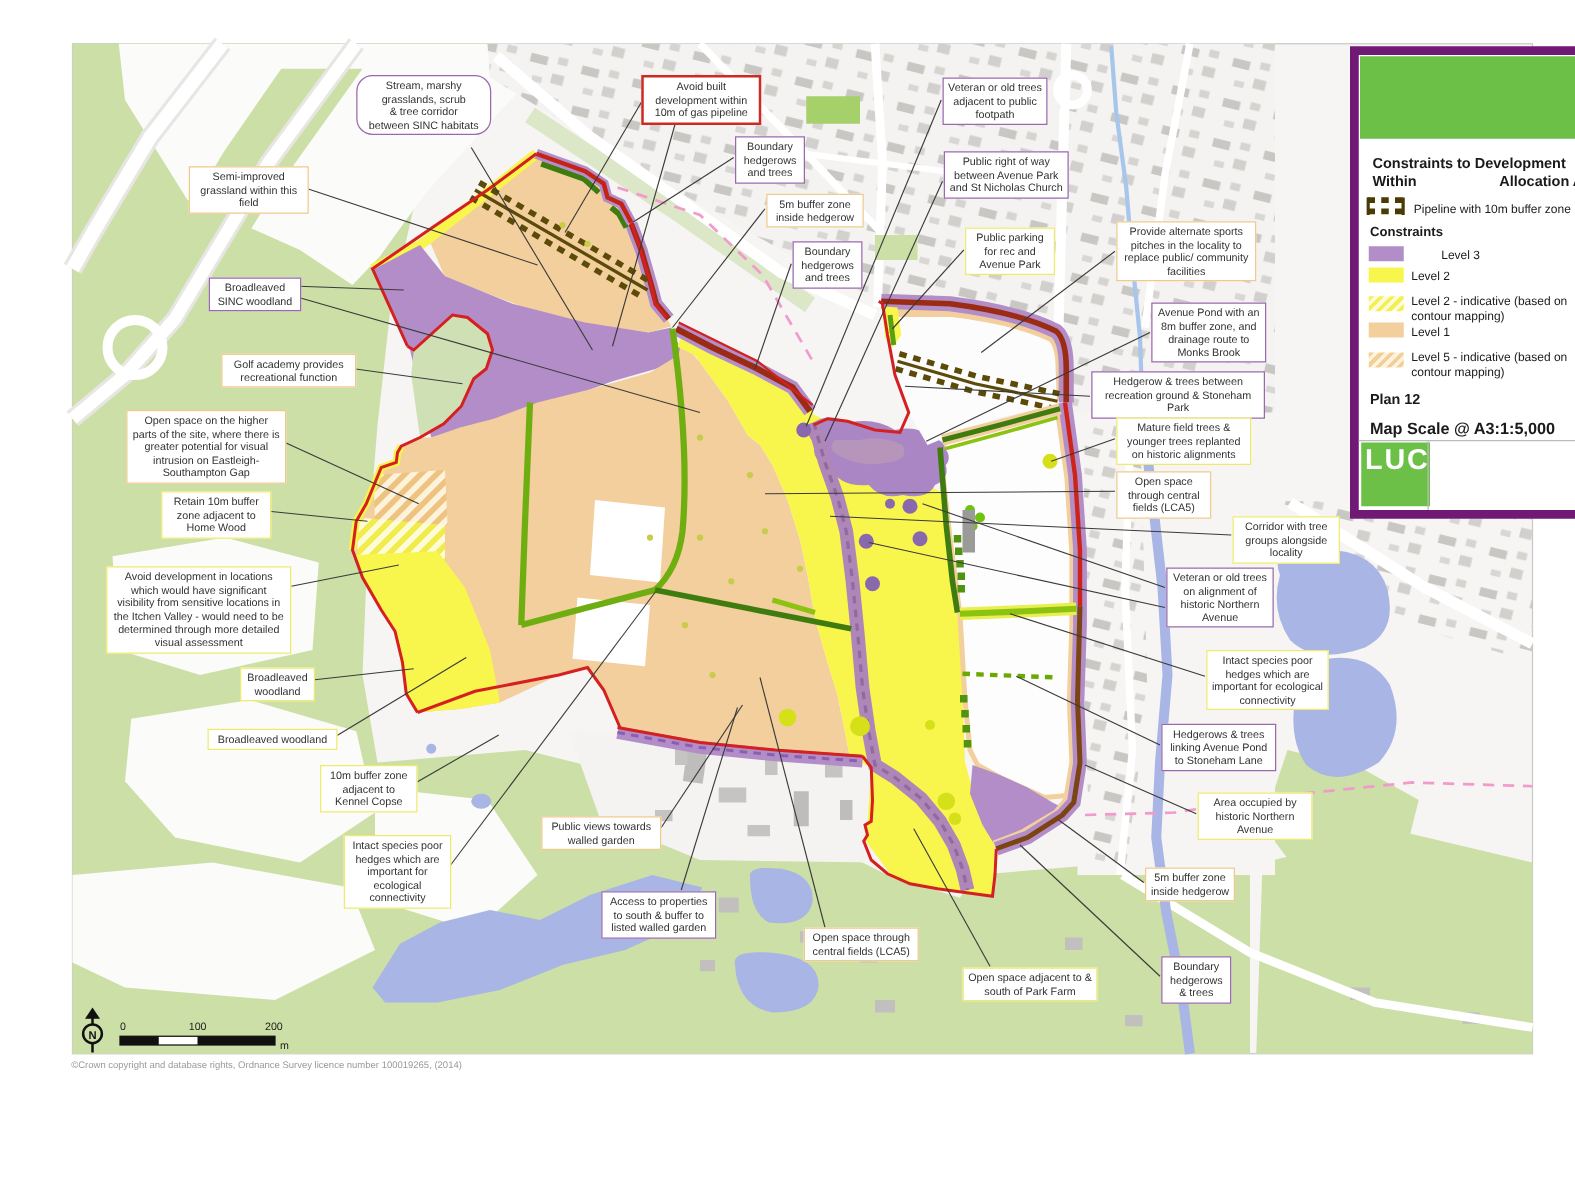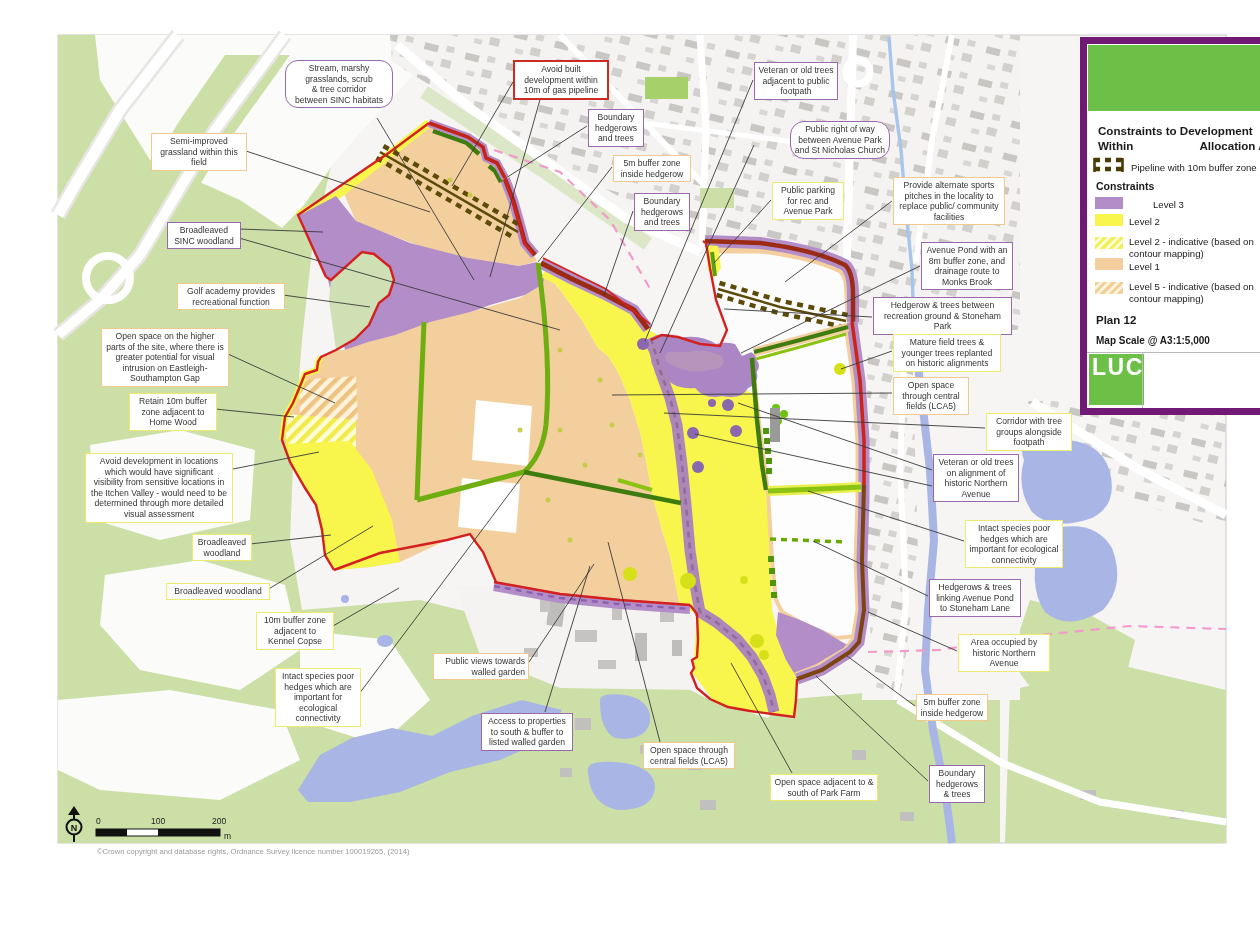--- a/index.html
+++ b/index.html
@@ -7,21 +7,21 @@
 svg{position:absolute;left:0;top:0;}
 .lbl{position:absolute;background:#ffffff;border:1.4px solid #999;font-size:8.6px;line-height:10.6px;color:#333;text-align:center;padding:2px 3px;white-space:normal;z-index:5;}
 .pu{border-color:#9a68ad;}
 .ye{border-color:#eeea6e;}
 .ta{border-color:#f0c98c;}
 .re{border-color:#cc2a22;border-width:2px;}
 #legend{position:absolute;left:1080px;top:37px;width:205px;height:364px;background:#ffffff;border:7px solid #701a75;z-index:6;}
 #legband{position:absolute;left:1px;top:1px;width:202px;height:66px;background:#6cbf47;}
 .lg{position:absolute;color:#1a1a1a;}
 #luc{position:absolute;left:2px;top:310px;width:52px;height:51px;background:#6cbf47;color:#fff;font-weight:bold;font-size:23px;letter-spacing:1.5px;padding-left:3px;line-height:27px;}
-.copy{position:absolute;left:57px;top:847px;font-size:7.6px;color:#9a9a9a;z-index:4;margin-left:40px;}
+.copy{position:absolute;left:57px;top:847px;font-size:7.6px;color:#9a9a9a;z-index:4;}
 </style>
 </head>
 <body>
 <div id="page">
 <svg width="1260" height="945" viewBox="0 0 1260 945">
 <defs>
 
 <pattern id="bld" width="42" height="33" patternUnits="userSpaceOnUse" patternTransform="rotate(14)">
   <rect x="3" y="4" width="14" height="7" fill="#c9c7c4"></rect>
   <rect x="23" y="16" width="10" height="8" fill="#d2d0cd"></rect>
@@ -411,49 +411,49 @@
 <div class="lbl re" style="left:513px;top:60px;width:86px;">Avoid built development within 10m of gas pipeline</div>
 
 <div class="lbl pu" style="left:588px;top:109px;width:48px;">Boundary hedgerows and trees</div>
 
 <div class="lbl ta" style="left:613px;top:155px;width:70px;">5m buffer zone inside hedgerow</div>
 
 <div class="lbl pu" style="left:634px;top:193px;width:48px;">Boundary hedgerows and trees</div>
 
 <div class="lbl pu" style="left:754px;top:62px;width:76px;">Veteran or old trees adjacent to public footpath</div>
 
-<div class="lbl pu" style="left:790px;top:121px;width:92px;border-radius:14px;">Public right of way between Avenue Park and St Nicholas Church</div>
+<div class="lbl pu" style="left:755px;top:121px;width:92px;">Public right of way between Avenue Park and St Nicholas Church</div>
 
 <div class="lbl ye" style="left:772px;top:182px;width:64px;">Public parking for rec and Avenue Park</div>
 
 <div class="lbl ta" style="left:893px;top:177px;width:104px;">Provide alternate sports pitches in the locality to replace public/ community facilities</div>
 
 <div class="lbl pu" style="left:921px;top:242px;width:84px;">Avenue Pond with an 8m buffer zone, and drainage route to Monks Brook</div>
 
 <div class="lbl pu" style="left:873px;top:297px;width:131px;">Hedgerow &amp; trees between recreation ground &amp; Stoneham Park</div>
 
 <div class="lbl ye" style="left:893px;top:334px;width:100px;">Mature field trees &amp; younger trees replanted on historic alignments</div>
 
 <div class="lbl ta" style="left:893px;top:377px;width:68px;">Open space through central fields (LCA5)</div>
 
-<div class="lbl ye" style="left:986px;top:413px;width:78px;">Corridor with tree groups alongside footpath</div>
+<div class="lbl ye" style="left:986px;top:413px;width:78px;">Corridor with tree groups alongside locality</div>
 
 <div class="lbl pu" style="left:933px;top:454px;width:78px;">Veteran or old trees on alignment of historic Northern Avenue</div>
 
 <div class="lbl ye" style="left:965px;top:520px;width:90px;">Intact species poor hedges which are important for ecological connectivity</div>
 
 <div class="lbl pu" style="left:929px;top:579px;width:84px;">Hedgerows &amp; trees linking Avenue Pond to Stoneham Lane</div>
 
 <div class="lbl ye" style="left:958px;top:634px;width:84px;">Area occupied by historic Northern Avenue</div>
 
 <div class="lbl ta" style="left:916px;top:694px;width:64px;">5m buffer zone inside hedgerow</div>
 
 <div class="lbl pu" style="left:929px;top:765px;width:48px;">Boundary hedgerows &amp; trees</div>
 
-<div class="lbl ta" style="left:433px;top:653px;width:88px;text-align:right;">Public views towards walled garden</div>
+<div class="lbl ta" style="left:433px;top:653px;width:88px;">Public views towards walled garden</div>
 
 <div class="lbl pu" style="left:481px;top:713px;width:84px;">Access to properties to south &amp; buffer to listed walled garden</div>
 
 <div class="lbl ta" style="left:643px;top:742px;width:84px;">Open space through central fields (LCA5)</div>
 
 <div class="lbl ye" style="left:770px;top:774px;width:100px;">Open space adjacent to &amp; south of Park Farm</div>
 
 <div id="legend">
 
   <div id="legband"></div>
@@ -483,21 +483,21 @@
   <div class="lg" style="left:42px;top:192px;width:150px;font-size:9.6px;line-height:12px;">Level 2 - indicative (based on contour mapping)</div>
 
   <div class="lg" style="left:8px;top:214px;width:28px;height:12px;background:#f2cf9d;"></div>
   <div class="lg" style="left:42px;top:217px;font-size:9.6px;">Level 1</div>
 
   <div class="lg" style="left:8px;top:238px;width:28px;height:12px;background:repeating-linear-gradient(135deg,#f1cf96 0 3px,#fdf3dd 3px 6px);"></div>
   <div class="lg" style="left:42px;top:237px;width:150px;font-size:9.6px;line-height:12px;">Level 5 - indicative (based on contour mapping)</div>
 
   <div class="lg" style="left:9px;top:270px;font-size:11.5px;font-weight:bold;">Plan 12</div>
 
-  <div class="lg" style="left:9px;top:291px;font-size:10px;font-weight:bold;">Map Scale @ A3:1:5,000</div>
+  <div class="lg" style="left:9px;top:291px;font-size:13px;font-weight:bold;">Map Scale @ A3:1:5,000</div>
 
   <div class="lg" style="left:0px;top:308px;width:205px;height:1px;background:#bbb;"></div>
 
   <div id="luc">LUC</div>
   <div class="lg" style="left:55px;top:309px;width:1px;height:55px;background:#bbb;"></div>
 </div>
 
 <div class="copy">©Crown copyright and database rights, Ordnance Survey licence number 100019265, (2014)</div>
 </div>
 

